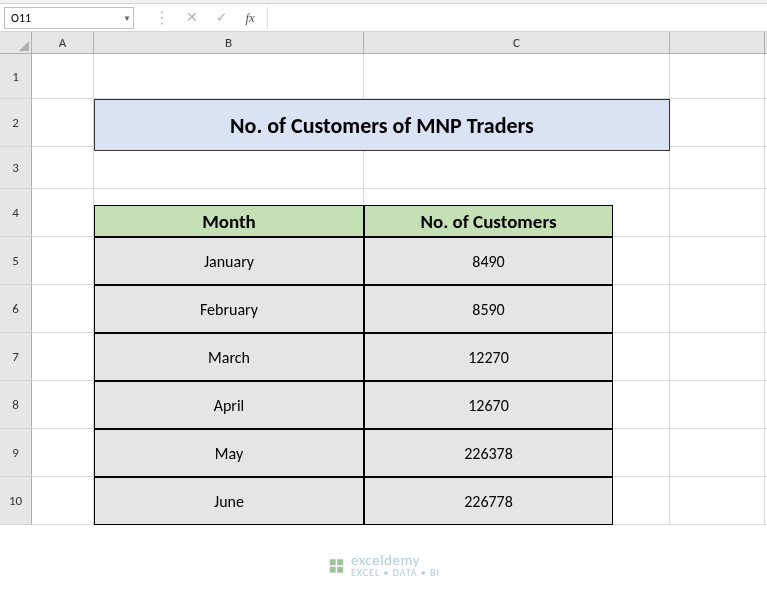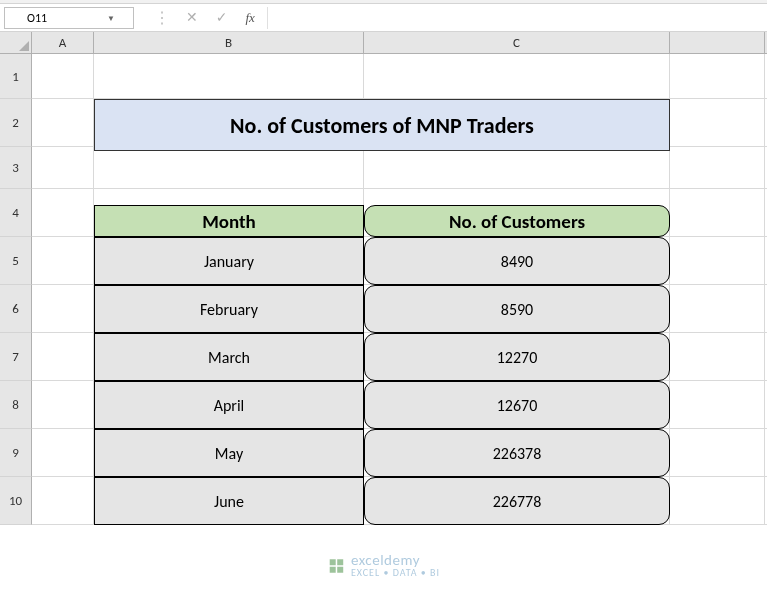--- a/index.html
+++ b/index.html
@@ -1,21 +1,21 @@
 <!DOCTYPE html>
 <html><head>
   <meta charset="utf-8">
   <style>
     * { box-sizing: border-box; margin: 0; padding: 0; }
     body { font-family: Calibri, Arial, sans-serif; background: #fff; width: 767px; height: 598px; overflow: hidden; position: relative; }
     
     .ribbon-bottom { height: 4px; background: #f1f1f1; border-bottom: 1px solid #d4d4d4; }
     
     .name-box-bar { height: 28px; background: #fff; display: flex; align-items: center; border-bottom: 1px solid #d4d4d4; }
-    .name-box { width: 130px; height: 22px; margin-left: 4px; border: 1px solid #c0c0c0; background: #fff; display: flex; align-items: center; padding: 0 18px; font-size: 12px; }
+    .name-box { width: 130px; height: 22px; margin-left: 4px; border: 1px solid #c0c0c0; background: #fff; display: flex; align-items: center; padding: 0 2px; font-size: 12px; }
     .name-box-text { flex: 1; text-align: left; padding-left: 4px; }
     .name-box-dropdown { color: #666; font-size: 8px; }
     .fx-controls { display: flex; align-items: center; gap: 18px; margin-left: 20px; color: #b0b0b0; }
     .fx-btn { font-size: 14px; cursor: default; }
     .fx-label { font-style: italic; font-size: 13px; font-family: 'Times New Roman', serif; color: #555; }
     .formula-bar { flex: 1; height: 22px; border-left: 1px solid #e0e0e0; margin-left: 12px; }
     
     .sheet-area { position: relative; }
     
     .col-headers { display: flex; height: 22px; background: #e6e6e6; border-bottom: 1px solid #b0b0b0; }
@@ -46,21 +46,21 @@
     .row-5, .row-6, .row-7, .row-8, .row-9, .row-10 { height: 48px; }
     
     .title-cell { background: #dae3f3; border: 1px solid #333; text-align: center; font-size: 22px; font-weight: bold; display: flex; align-items: center; justify-content: center; }
     .header-cell { background: #c5e0b4; border: 1px solid #000; text-align: center; font-size: 19px; font-weight: bold; display: flex; align-items: center; justify-content: center; margin-top: 16px; }
     .data-cell { border: 1px solid #000; text-align: center; font-size: 16px; display: flex; align-items: center; justify-content: center; background: #e5e5e5; }
     
     .merged-title { position: absolute; left: 62px; top: 45px; width: 576px; height: 52px; }
     .table-container { position: absolute; left: 62px; top: 135px; width: 576px; }
     .table-row { display: flex; height: 48px; }
     .tcell-B { width: 270px; }
-    .tcell-C { width: 306px; border-radius: 11px; }
+    .tcell-C { width: 249px; }
     
     .watermark { position: absolute; bottom: 20px; left: 50%; transform: translateX(-50%); display: flex; align-items: center; gap: 6px; opacity: 0.6; }
     .wm-icon { width: 18px; height: 18px; }
     .wm-text { font-size: 15px; color: #7ba8c9; font-weight: 500; letter-spacing: 0.5px; }
     .wm-sub { font-size: 10px; color: #7ba8c9; letter-spacing: 1px; }
     .wm-text-wrap { display: flex; flex-direction: column; line-height: 1; }
   </style>
 </head>
 <body>
 

